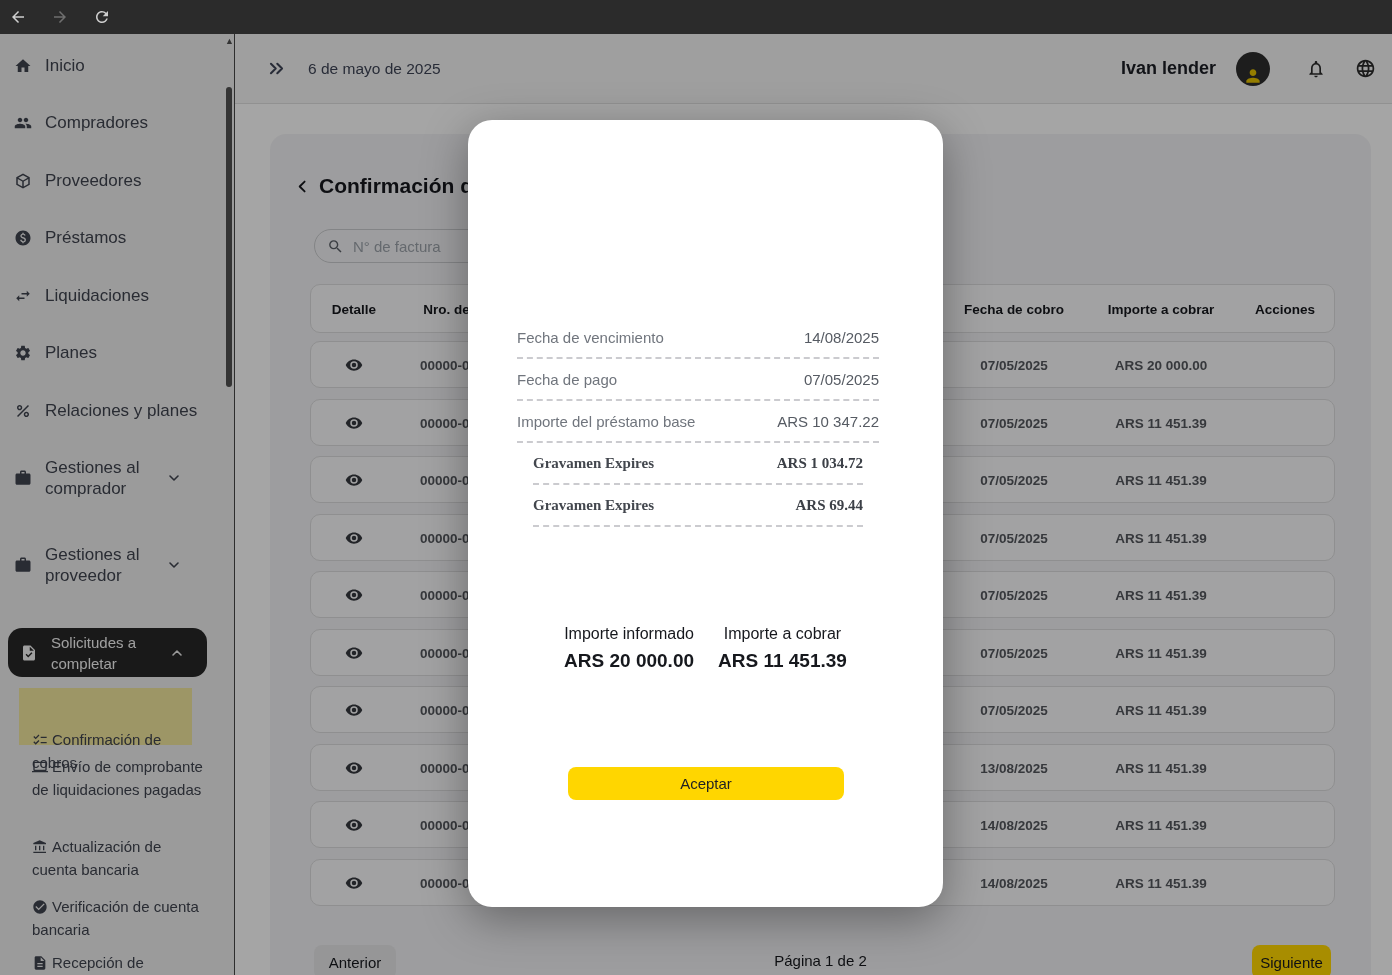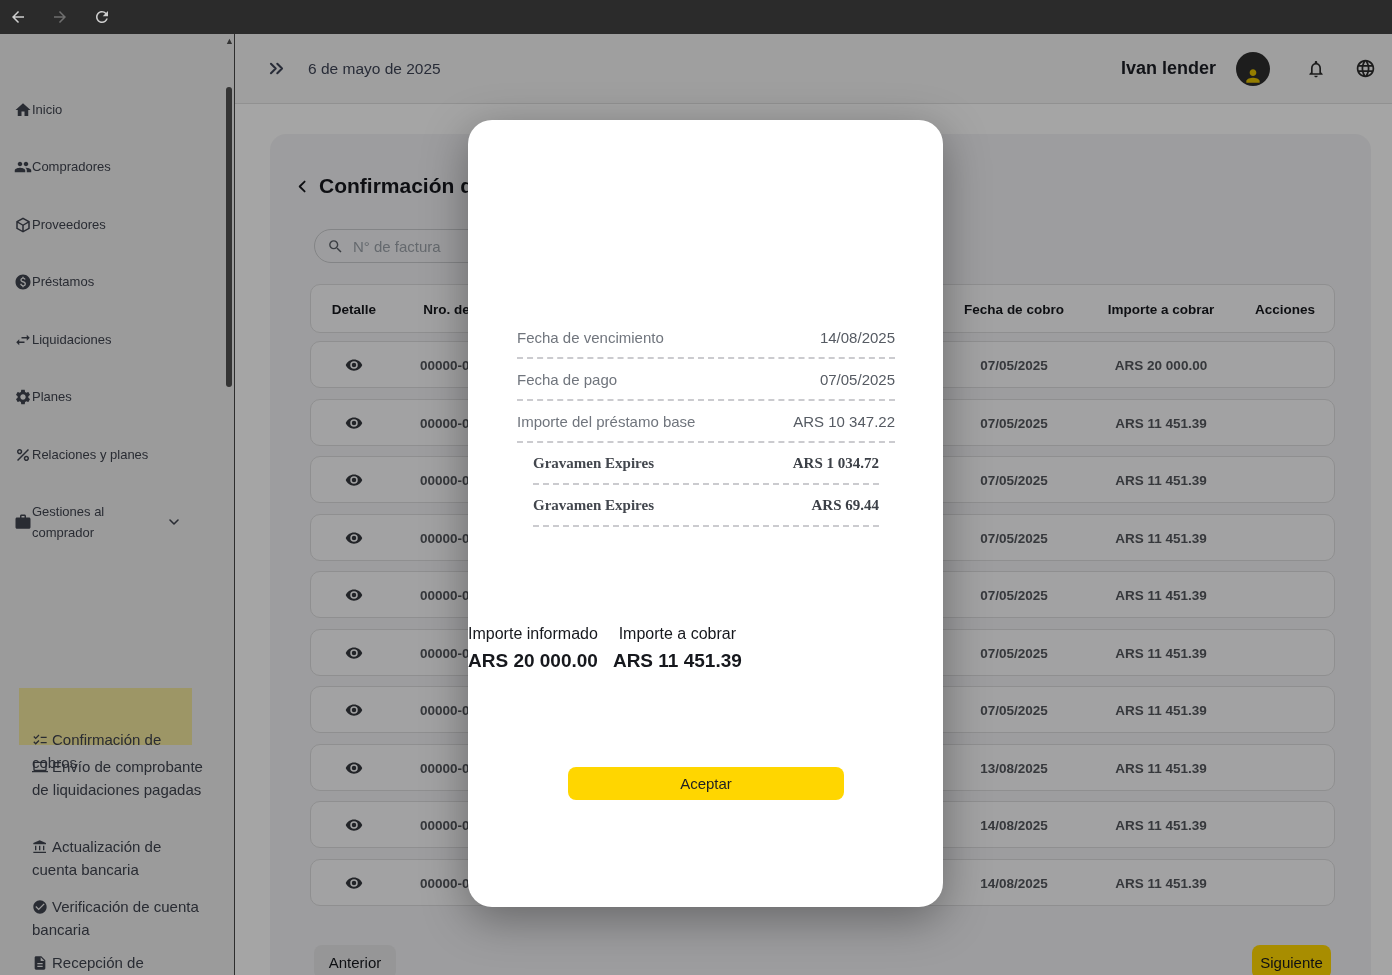--- a/index.html
+++ b/index.html
@@ -28,22 +28,22 @@
   .user-name { color:#1B1D24; font-size:18px; font-weight:700; }
   .avatar { width:34px; height:34px; border-radius:50%; background:#2D2D2D; margin-left:20px;
     display:flex; align-items:flex-end; justify-content:center; overflow:hidden; }
   .avatar svg { width:20px; height:20px; fill:#E3BF00; }
   .bell-btn { margin-left:36px; color:#2A2A2A; }
   .globe-btn { margin-left:29px; color:#2A2A2A; }
 
   
   .sidebar { position:absolute; left:0; top:34px; width:235px; bottom:0; background:#ECECEC;
     border-right:1px solid #474747; z-index:1; }
-  .nav-item { position:absolute; left:14px; display:flex; align-items:center; 
-    color:#3F434E; font-size:13px;margin-top:44px; }
+  .nav-item { position:absolute; left:14px; display:flex; align-items:center; gap:13px;
+    color:#3F434E; font-size:17px; }
   .nav-item .lbl { line-height:21px; }
   .nav-chevron { position:absolute; right:32px; color:#3F434E; }
   .nav-active-pill { position:absolute; left:8px; top:594px; width:199px; height:49px; background:#262626;
     border-radius:14px; color:#F2F2F2; display:flex; align-items:center; }
   .nav-active-pill .pill-icon { margin-left:12px; margin-right:13px; color:#F2F2F2; }
   .nav-active-pill .lbl { font-size:15px; line-height:21px; width:120px; }
   .nav-active-pill .nav-chevron { right:22px; color:#E8E8E8; }
   .subitem { position:absolute; left:32px; width:172px; color:#3F434E; font-size:15px; line-height:20px; }
   .subitem .sic { display:inline-block; vertical-align:-3px; margin-right:4px; }
   .subitem .sic svg { display:inline; width:16px; height:16px; fill:#3F434E; }
@@ -76,29 +76,29 @@
   .pag-info { position:absolute; left:0; width:1101px; top:818px; text-align:center; font-size:15px; color:#16181D; }
   .pag-next { position:absolute; left:982px; top:811px; width:79px; height:34px; background:#FFD600;
     border:none; border-radius:8px; font-size:15px; color:#16181D; font-family:"Liberation Sans", sans-serif; }
 
   
   .dim-overlay { position:absolute; left:0; top:34px; right:0; bottom:0; background:rgba(0,0,0,0.34); z-index:30; }
   .modal { position:absolute; left:468px; top:120px; width:475px; height:787px; background:#FFFFFF;
     border-radius:24px; z-index:40; box-shadow:0 12px 45px rgba(0,0,0,0.35); }
   .modal-title { position:absolute; top:107px; left:0; width:100%; text-align:center; font-size:15.5px;
     font-weight:700; color:#212429; }
-  .m-rows { position:absolute; left:49px; right:48px; top:197px; }
+  .m-rows { position:absolute; left:49px; right:64px; top:197px; }
   .m-row { height:42px; display:flex; justify-content:space-between; align-items:center;
     border-bottom:2px dashed #CBCBCF; font-size:15px; }
   .m-row .m-lbl { color:#70757D; }
   .m-row .m-val { color:#565B63; }
   .m-row.em { margin:0 16px; font-weight:700;font-family:Liberation Serif, serif; }
   .m-row.em .m-lbl { color:#43474E; }
   .m-row.em .m-val { color:#3C4047; }
-  .m-totals { position:absolute; left:0; top:505px; width:100%; display:flex; justify-content:flex-start; gap:15px; }
+  .m-totals { position:absolute; left:0; top:505px; width:100%; display:flex; justify-content:center; gap:24px; }
   .m-total { text-align:center; }
   .m-total .t-lbl { font-size:16px; color:#16181D; margin-bottom:7px; }
   .m-total .t-val { font-size:19px; font-weight:700; color:#16181D; }
   .accept-btn { position:absolute; left:100px; top:647px; width:276px; height:33px; background:#FFD600;
     border:none; border-radius:8px; font-size:15px; color:#1D1F23; font-family:"Liberation Sans", sans-serif; }
 </style>
 </head>
 <body>
 
 <div class="browser-bar">
@@ -182,21 +182,47 @@
           <path d="M20 6h-4V4c0-1.11-.89-2-2-2h-4c-1.11 0-2 .89-2 2v2H4c-1.11 0-2 .89-2 2v11c0 1.11.89 2 2 2h16c1.11 0 2-.89 2-2V8c0-1.11-.89-2-2-2zm-6 0h-4V4h4v2z"></path>
         </svg>
       </span>
     <span class="lbl" style="width:118px">Gestiones al comprador</span>
     <span class="nav-chevron">
         <svg width="16" height="16" viewBox="0 0 24 24" fill="none" stroke="currentColor" stroke-width="2.4" stroke-linecap="round" stroke-linejoin="round">
           <path d="M6 9l6 6 6-6"></path>
         </svg>
       </span>
   </div>
-
+  <div class="nav-item" style="top:510px; width:200px">
+    <span>
+        <svg class="ic" viewBox="0 0 24 24">
+          <path d="M20 6h-4V4c0-1.11-.89-2-2-2h-4c-1.11 0-2 .89-2 2v2H4c-1.11 0-2 .89-2 2v11c0 1.11.89 2 2 2h16c1.11 0 2-.89 2-2V8c0-1.11-.89-2-2-2zm-6 0h-4V4h4v2z"></path>
+        </svg>
+      </span>
+    <span class="lbl" style="width:118px">Gestiones al proveedor</span>
+    <span class="nav-chevron">
+        <svg width="16" height="16" viewBox="0 0 24 24" fill="none" stroke="currentColor" stroke-width="2.4" stroke-linecap="round" stroke-linejoin="round">
+          <path d="M6 9l6 6 6-6"></path>
+        </svg>
+      </span>
+  </div>
+
+  <div class="nav-active-pill">
+    <span class="pill-icon">
+        <svg class="ic" viewBox="0 0 24 24">
+          <path d="M14 2H6c-1.1 0-2 .9-2 2v16c0 1.1.9 2 2 2h12c1.1 0 2-.9 2-2V8l-6-6zm-3.06 16L7.4 14.46l1.41-1.41 2.12 2.12 4.24-4.24 1.41 1.41L10.94 18zM13 9V3.5L18.5 9H13z"></path>
+        </svg>
+      </span>
+    <span class="lbl">Solicitudes a completar</span>
+    <span class="nav-chevron">
+        <svg width="16" height="16" viewBox="0 0 24 24" fill="none" stroke="currentColor" stroke-width="2.4" stroke-linecap="round" stroke-linejoin="round">
+          <path d="M6 15l6-6 6 6"></path>
+        </svg>
+      </span>
+  </div>
 
   <div class="subitem-active-bg"></div>
   <div class="subitem" style="top:696px">
     <span class="sic"><svg viewBox="0 0 24 24">
           <path d="M22 7h-9v2h9V7zm0 8h-9v2h9v-2zM5.54 11 2 7.46l1.41-1.41 2.12 2.12 4.24-4.24 1.41 1.41L5.54 11zm0 8L2 15.46l1.41-1.41 2.12 2.12 4.24-4.24 1.41 1.41L5.54 19z"></path>
         </svg></span><span>Confirmación de cobros</span>
   </div>
   <div class="subitem" style="top:723px">
     <span class="sic"><svg viewBox="0 0 24 24">
           <path d="M20 18c1.1 0 2-.9 2-2V6c0-1.1-.9-2-2-2H4c-1.1 0-2 .9-2 2v10c0 1.1.9 2 2 2H0v2h24v-2h-4zM4 6h16v10H4V6z"></path>
@@ -371,20 +397,21 @@
         <svg width="18" height="18" viewBox="0 0 24 24" fill="currentColor">
           <path d="M12 4.5C7 4.5 2.73 7.61 1 12c1.73 4.39 6 7.5 11 7.5s9.27-3.11 11-7.5c-1.73-4.39-6-7.5-11-7.5zM12 17a5 5 0 1 1 0-10 5 5 0 0 1 0 10zm0-8a3 3 0 1 0 0 6 3 3 0 0 0 0-6z"></path>
         </svg>
       </span>
     <span class="tc td c2">00000-00000000</span>
     <span class="tc td c3">14/08/2025</span>
     <span class="tc td c4">ARS 11 451.39</span>
   </div>
 
   <button class="pag-prev">Anterior</button>
+  <div class="pag-info">Página 1 de 2</div>
   <button class="pag-next">Siguiente</button>
 </div>
 
 <div class="dim-overlay"></div>
 
 <div class="modal">
 
   <div class="m-rows">
     <div class="m-row">
       <span class="m-lbl">Fecha de vencimiento</span>

